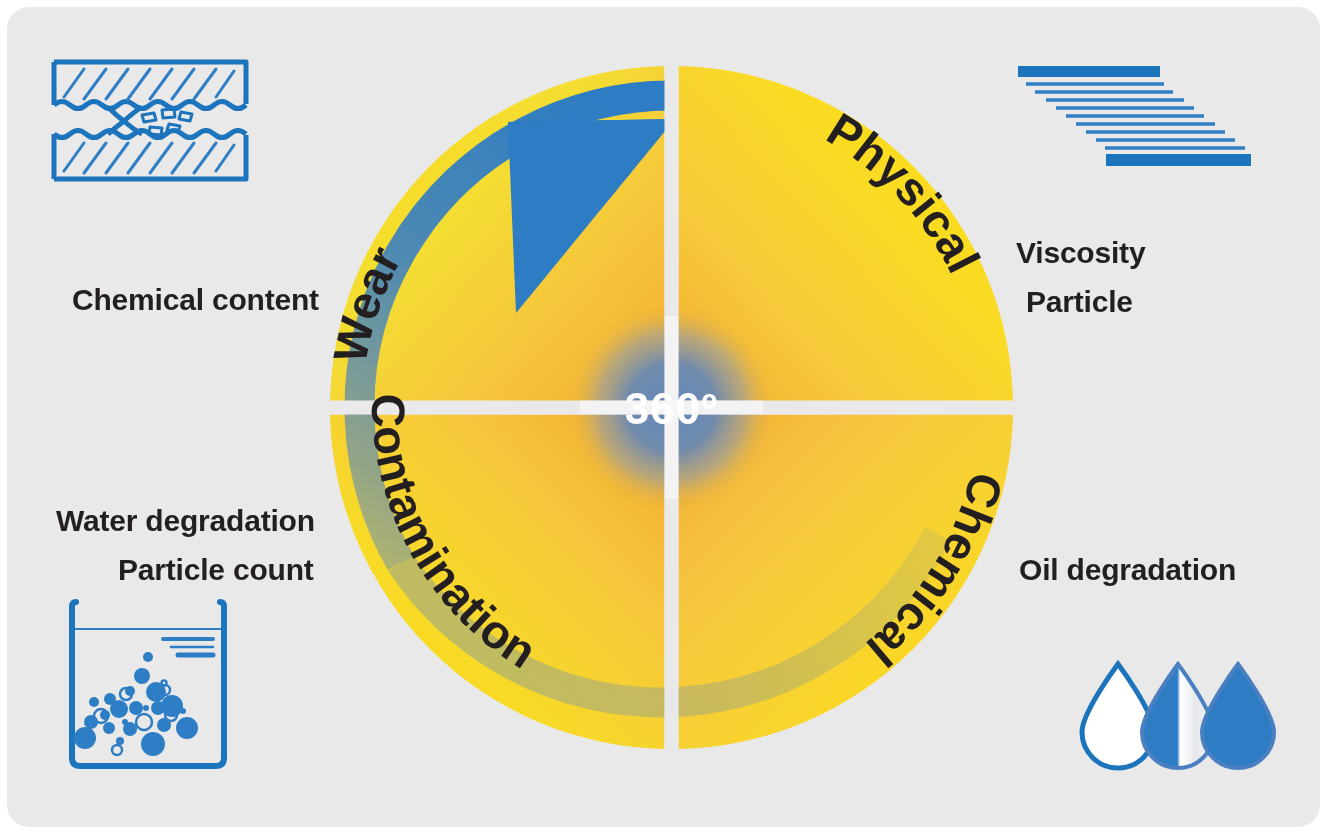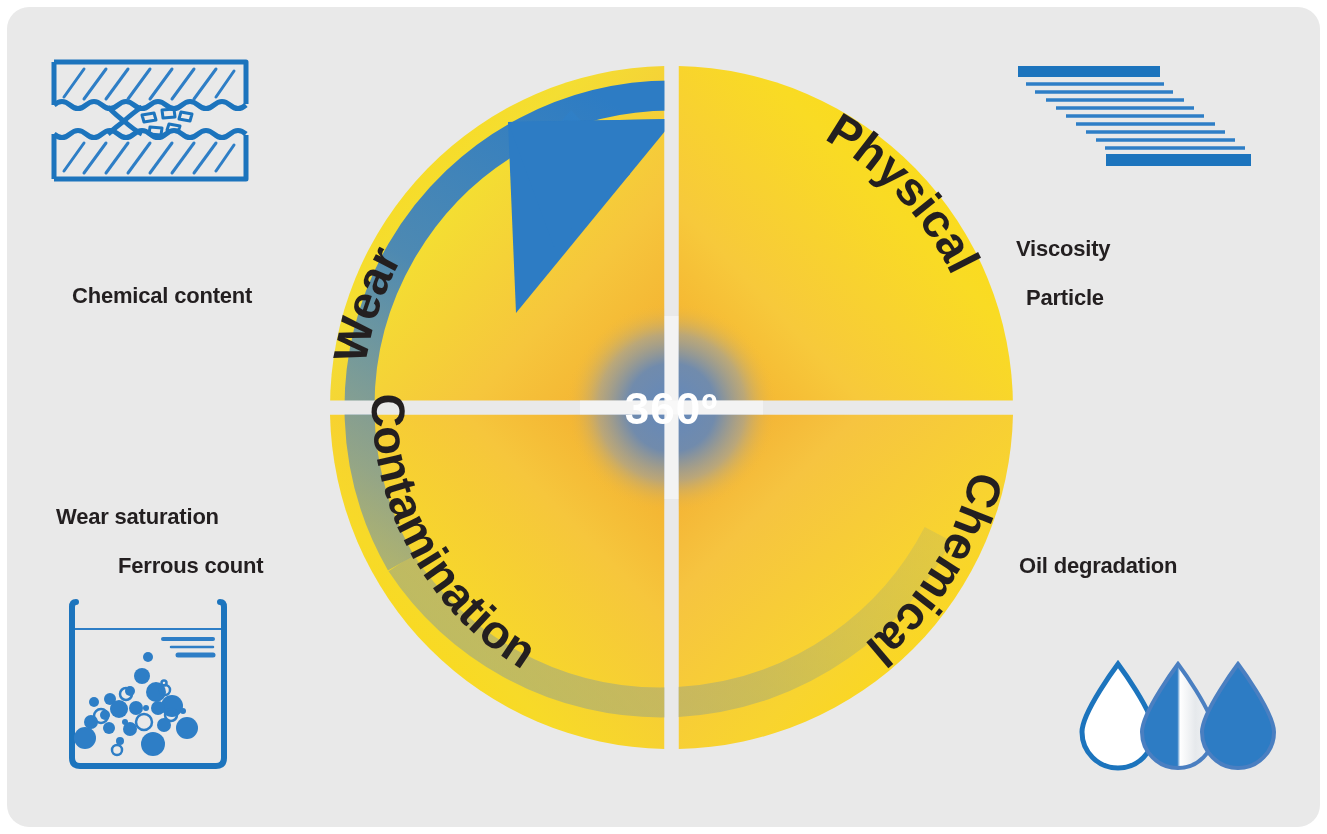--- a/index.html
+++ b/index.html
@@ -38,21 +38,21 @@
   .wheel svg {
     display: block;
     width: 683px;
     height: 683px;
     overflow: visible;
   }
   
   .side-label {
     position: absolute;
     color: #231f20;
-    font-size: 22px;
+    font-size: 30px;
     font-weight: bold;
     letter-spacing: -0.2px;
     white-space: nowrap;
   }
   .lbl-ferrous  { left: 72px;  top: 283px; }
   .lbl-water    { left: 56px;  top: 504px; }
   .lbl-particle { left: 118px; top: 553px; }
   .lbl-visc     { left: 1016px; top: 236px; }
   .lbl-dens     { left: 1026px; top: 285px; }
   .lbl-degrad   { left: 1019px; top: 553px; }
@@ -312,20 +312,20 @@
       <path d="M40,4 C40,4 4,52 4,72 a36,36 0 0 0 72,0 C76,52 40,4 40,4 Z" fill="#ffffff" stroke="#1c74bd" stroke-width="5"></path>
 
       <path d="M100,4 C100,4 64,52 64,72 a36,36 0 0 0 72,0 C136,52 100,4 100,4 Z" fill="url(#gDropHalf)" stroke="#4a7fc1" stroke-width="4"></path>
 
       <path d="M160,4 C160,4 124,52 124,72 a36,36 0 0 0 72,0 C196,52 160,4 160,4 Z" fill="#2d7cc4" stroke="#4a7fc1" stroke-width="4"></path>
     </svg>
   </div>
 
   <div class="side-label lbl-ferrous">Chemical content</div>
 
-  <div class="side-label lbl-water">Wear saturation</div>
-  <div class="side-label lbl-particle">Ferrous count</div>
+  <div class="side-label lbl-water">Water degradation</div>
+  <div class="side-label lbl-particle">Particle count</div>
 
   <div class="side-label lbl-visc">Viscosity</div>
   <div class="side-label lbl-dens">Particle</div>
 
   <div class="side-label lbl-degrad">Oil degradation</div>
 </div>
 
 </body></html>

